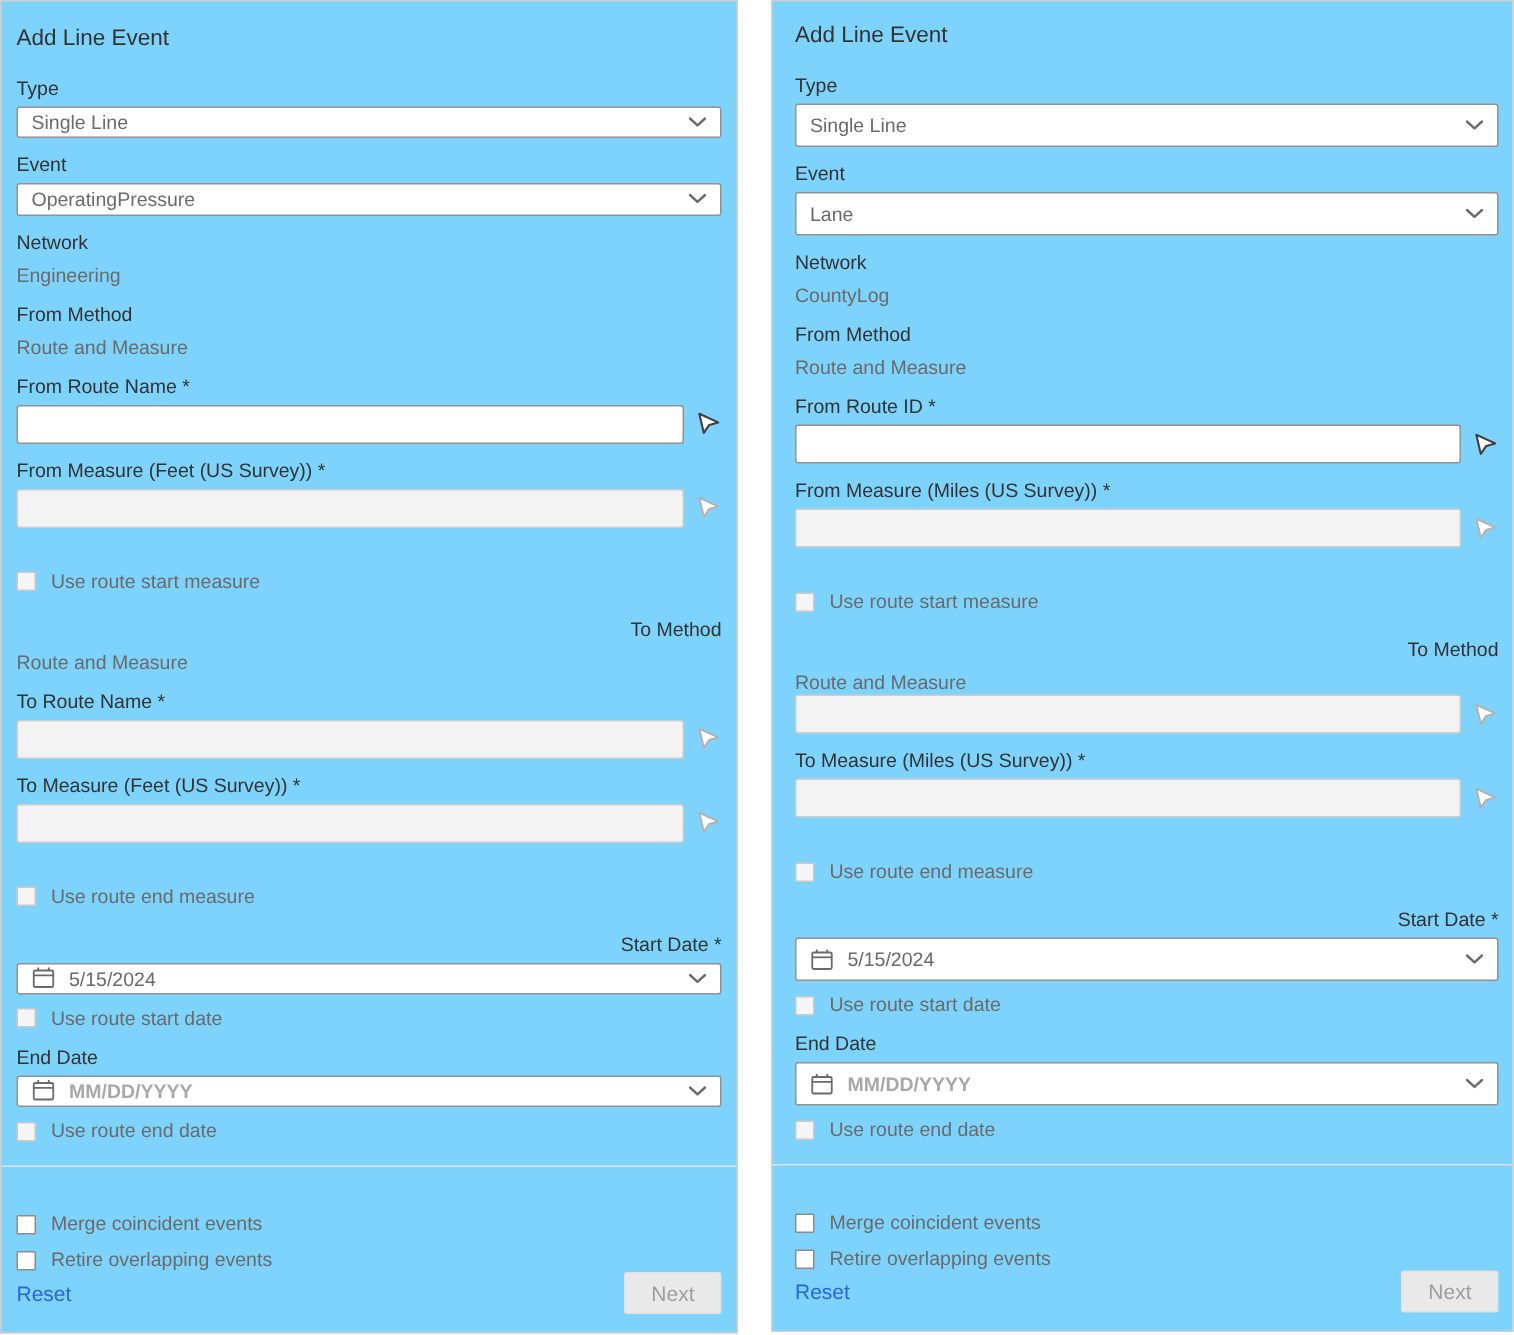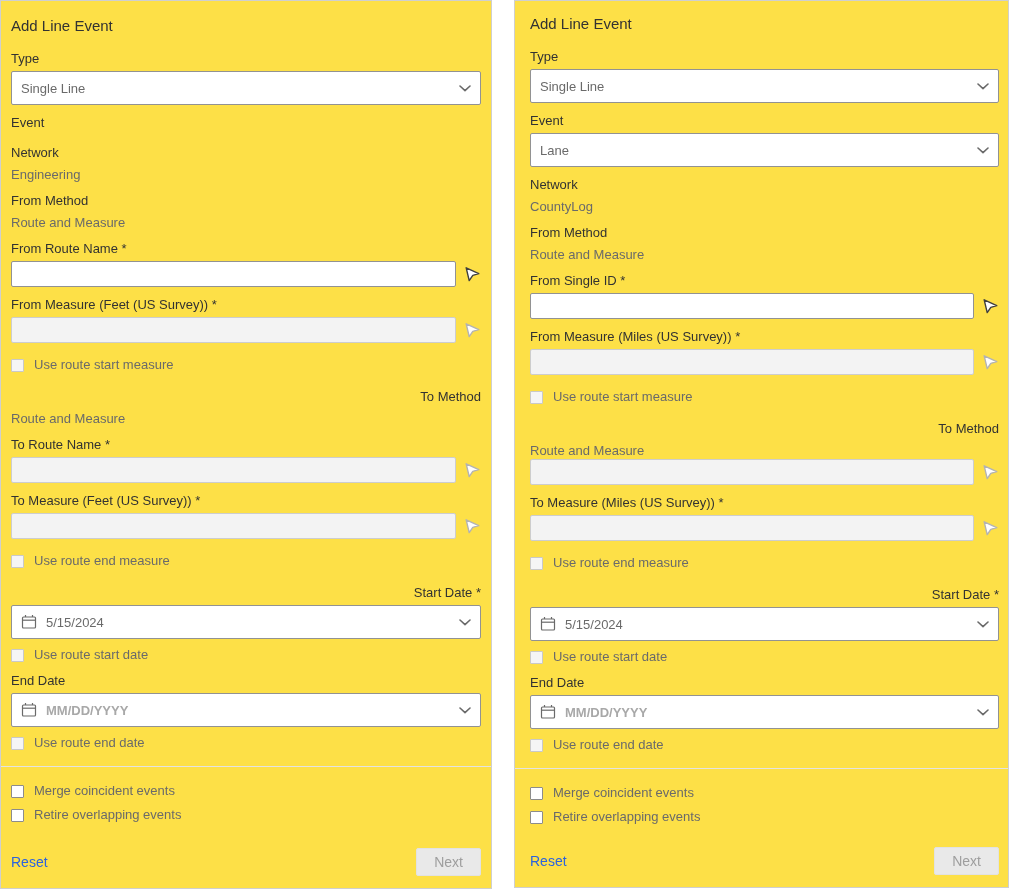--- a/index.html
+++ b/index.html
@@ -1,39 +1,39 @@
 <!DOCTYPE html>
 <html><head>
 <meta charset="utf-8">
 <style>
   html,body{margin:0;padding:0;background:#fff;}
   body{width:1009px;height:890px;position:relative;overflow:hidden;
        font-family:"Liberation Sans",sans-serif;-webkit-font-smoothing:antialiased;}
-  .panel{position:absolute;box-sizing:border-box;background:#fde047;
+  .panel{position:absolute;box-sizing:border-box;background:#7dd3fc;
          border:1px solid #cfcfcf;display:flex;flex-direction:column;}
   .panel.left{left:0;top:0;width:492px;height:889px;padding:14px 10px 12px;}
   .panel.right{left:514px;top:0;width:495px;height:888px;padding:12px 9px 12px 15px;}
   .title{font-size:15px;font-weight:400;color:#323232;margin:1px 0 6px;line-height:19px;}
   .label{font-size:13px;color:#323232;margin:9px 0 4px;line-height:17px;}
   .sub{font-size:13px;color:#6a6a6a;line-height:17px;margin:1px 0 0;}
   .gap-lg{margin-top:15px;text-align:right;}
   .select{height:34px;box-sizing:border-box;border:1px solid #929292;border-radius:2px;
           display:flex;align-items:center;padding:0 9px;background:#fff;
           font-size:13px;color:#6a6a6a;cursor:pointer;}
   .select .chev{margin-left:auto;flex:0 0 auto;}
   .date-text{margin-left:9px;}
   .placeholder{color:#a8a8a8;font-weight:bold;}
   .input-row{display:flex;align-items:center;}
   .text-input{flex:1;height:26px;box-sizing:border-box;border:1px solid #929292;border-radius:2px;
               background:#fff;font:13px "Liberation Sans",sans-serif;color:#323232;
               padding:0 8px;outline:none;min-width:0;}
   .text-input:disabled{background:#f3f3f3;border-color:#cdcdcd;}
   .pick{margin-left:8px;flex:0 0 auto;color:#3f3f3f;display:block;}
   .pick.disabled{color:#b3b3b3;}
-  .cb-row{display:flex;align-items:center;margin-top:14px;font-size:13px;color:#6a6a6a;line-height:16px;}
+  .cb-row{display:flex;align-items:center;margin-top:28px;font-size:13px;color:#6a6a6a;line-height:16px;}
   .cb{width:13px;height:13px;box-sizing:border-box;border:1px solid #8c8c8c;background:#fff;
       border-radius:1px;margin-right:10px;flex:0 0 auto;}
   .cb.disabled{border-color:#c9c9c9;background:#f5f5f5;}
   .cb-row.tight{margin-top:8px;}
   .divider{height:0;border-top:1px solid #e3e3e3;}
   .left .divider{margin:15px -10px 2px;}
   .right .divider{margin:15px -9px 2px -15px;}
   .footer{margin-top:auto;display:flex;justify-content:space-between;align-items:center;}
   .reset{color:#2b63de;font-size:14px;text-decoration:none;cursor:pointer;}
   .next{background:#e9e9e9;border:1px solid #e2e2e2;border-radius:2px;color:#9e9e9e;
@@ -47,20 +47,26 @@
 
   <div class="label">Type</div>
   <div class="select">
     <span>Single Line</span>
     <svg class="chev" width="12" height="7" viewBox="0 0 12 7">
         <path d="M1 1 L6 5.6 L11 1" fill="none" stroke="#6a6a6a" stroke-width="1.6" stroke-linecap="round" stroke-linejoin="round"></path>
       </svg>
   </div>
 
   <div class="label">Event</div>
+  <div class="select">
+    <span>OperatingPressure</span>
+    <svg class="chev" width="12" height="7" viewBox="0 0 12 7">
+        <path d="M1 1 L6 5.6 L11 1" fill="none" stroke="#6a6a6a" stroke-width="1.6" stroke-linecap="round" stroke-linejoin="round"></path>
+      </svg>
+  </div>
 
   <div class="label">Network</div>
   <div class="sub">Engineering</div>
 
   <div class="label">From Method</div>
   <div class="sub">Route and Measure</div>
 
   <div class="label">From Route Name *</div>
   <div class="input-row">
     <input class="text-input" type="text" value="" style="">
@@ -179,21 +185,21 @@
         <path d="M1 1 L6 5.6 L11 1" fill="none" stroke="#6a6a6a" stroke-width="1.6" stroke-linecap="round" stroke-linejoin="round"></path>
       </svg>
   </div>
 
   <div class="label">Network</div>
   <div class="sub">CountyLog</div>
 
   <div class="label">From Method</div>
   <div class="sub">Route and Measure</div>
 
-  <div class="label">From Single ID *</div>
+  <div class="label">From Route ID *</div>
   <div class="input-row">
     <input class="text-input" type="text" value="" style="">
     <svg class="pick" width="17" height="17" viewBox="0 0 17 17">
         <path d="M2.2 1.8 L14.8 7.6 L8.8 9.3 L5.2 14.6 Z" fill="#ffffff" stroke="currentColor" stroke-width="1.4" stroke-linejoin="round"></path>
       </svg>
   </div>
 
   <div class="label">From Measure (Miles (US Survey)) *</div>
   <div class="input-row">
     <input class="text-input" type="text" disabled="" value="" style="">

